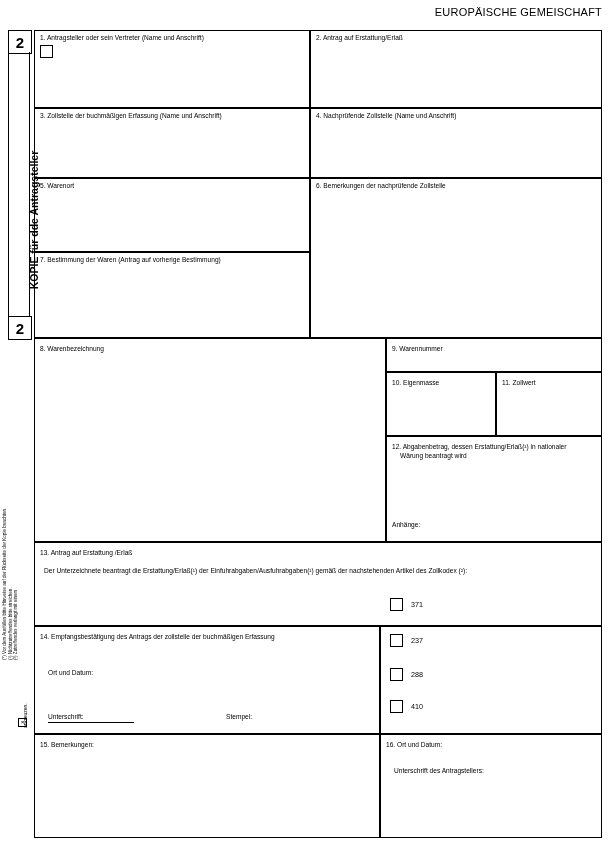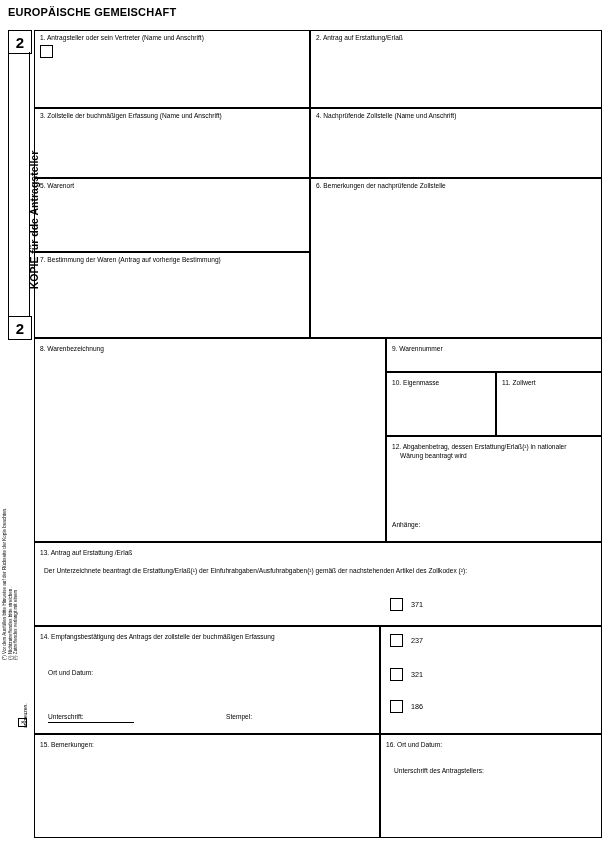--- a/index.html
+++ b/index.html
@@ -7,22 +7,22 @@
     width:610px;height:848px;
     font-family:"Liberation Sans", sans-serif;
     color:#000;
     -webkit-font-smoothing:none;
   }
   .page{position:relative;width:610px;height:848px;overflow:hidden;}
 
   
   .hdr{
     position:absolute;left:8px;top:6px;width:594px;
-    display:flex;justify-content:flex-start;align-items:flex-end;
-    font-size:11px;font-weight:bold;letter-spacing:.2px;
+    display:flex;justify-content:flex-end;align-items:flex-end;
+    font-size:11px;font-weight:normal;letter-spacing:.2px;
   }
   .hdr .right{font-size:11.5px;}
 
   
   .numbox{
     position:absolute;border:1.4px solid #000;
     width:22px;height:22px;display:flex;align-items:center;justify-content:center;
     font-size:15px;font-weight:bold;
   }
   #num-top{left:8px;top:30px;}
@@ -128,24 +128,24 @@
   <div class="lbl" style="left:40px;top:548px;width:500px;">13.  Antrag auf Erstattung /Erlaß</div>
   <div class="lbl" style="left:44px;top:566px;width:520px;">Der Unterzeichnete beantragt die Erstattung/Erlaß(¹) der Einfuhrabgaben/Ausfuhrabgaben(¹) gemäß der nachstehenden Artikel des Zollkodex (²):</div>
 
   <div class="codebox" style="left:390px;top:598px;"></div>
   <div class="codelbl" style="left:411px;top:600px;">371</div>
 
   <div class="codebox" style="left:390px;top:634px;"></div>
   <div class="codelbl" style="left:411px;top:636px;">237</div>
 
   <div class="codebox" style="left:390px;top:668px;"></div>
-  <div class="codelbl" style="left:411px;top:670px;">321</div>
+  <div class="codelbl" style="left:411px;top:670px;">288</div>
 
   <div class="codebox" style="left:390px;top:700px;"></div>
-  <div class="codelbl" style="left:411px;top:702px;">186</div>
+  <div class="codelbl" style="left:411px;top:702px;">410</div>
 
   <div class="box" style="left:34px;top:626px;width:346px;height:108px;"></div>
   <div class="lbl" style="left:40px;top:632px;width:334px;">14.  Empfangsbestätigung des Antrags der zollstelle der buchmäßigen Erfassung</div>
   <div class="lbl" style="left:48px;top:668px;width:200px;">Ort und Datum:</div>
   <div class="lbl" style="left:48px;top:712px;width:120px;">Unterschrift:</div>
   <div class="lbl" style="left:226px;top:712px;width:120px;">Stempel:</div>
   <div class="divider" style="left:48px;top:722px;width:86px;height:1px;"></div>
 
   <div class="box" style="left:380px;top:626px;width:222px;height:108px;"></div>
 

